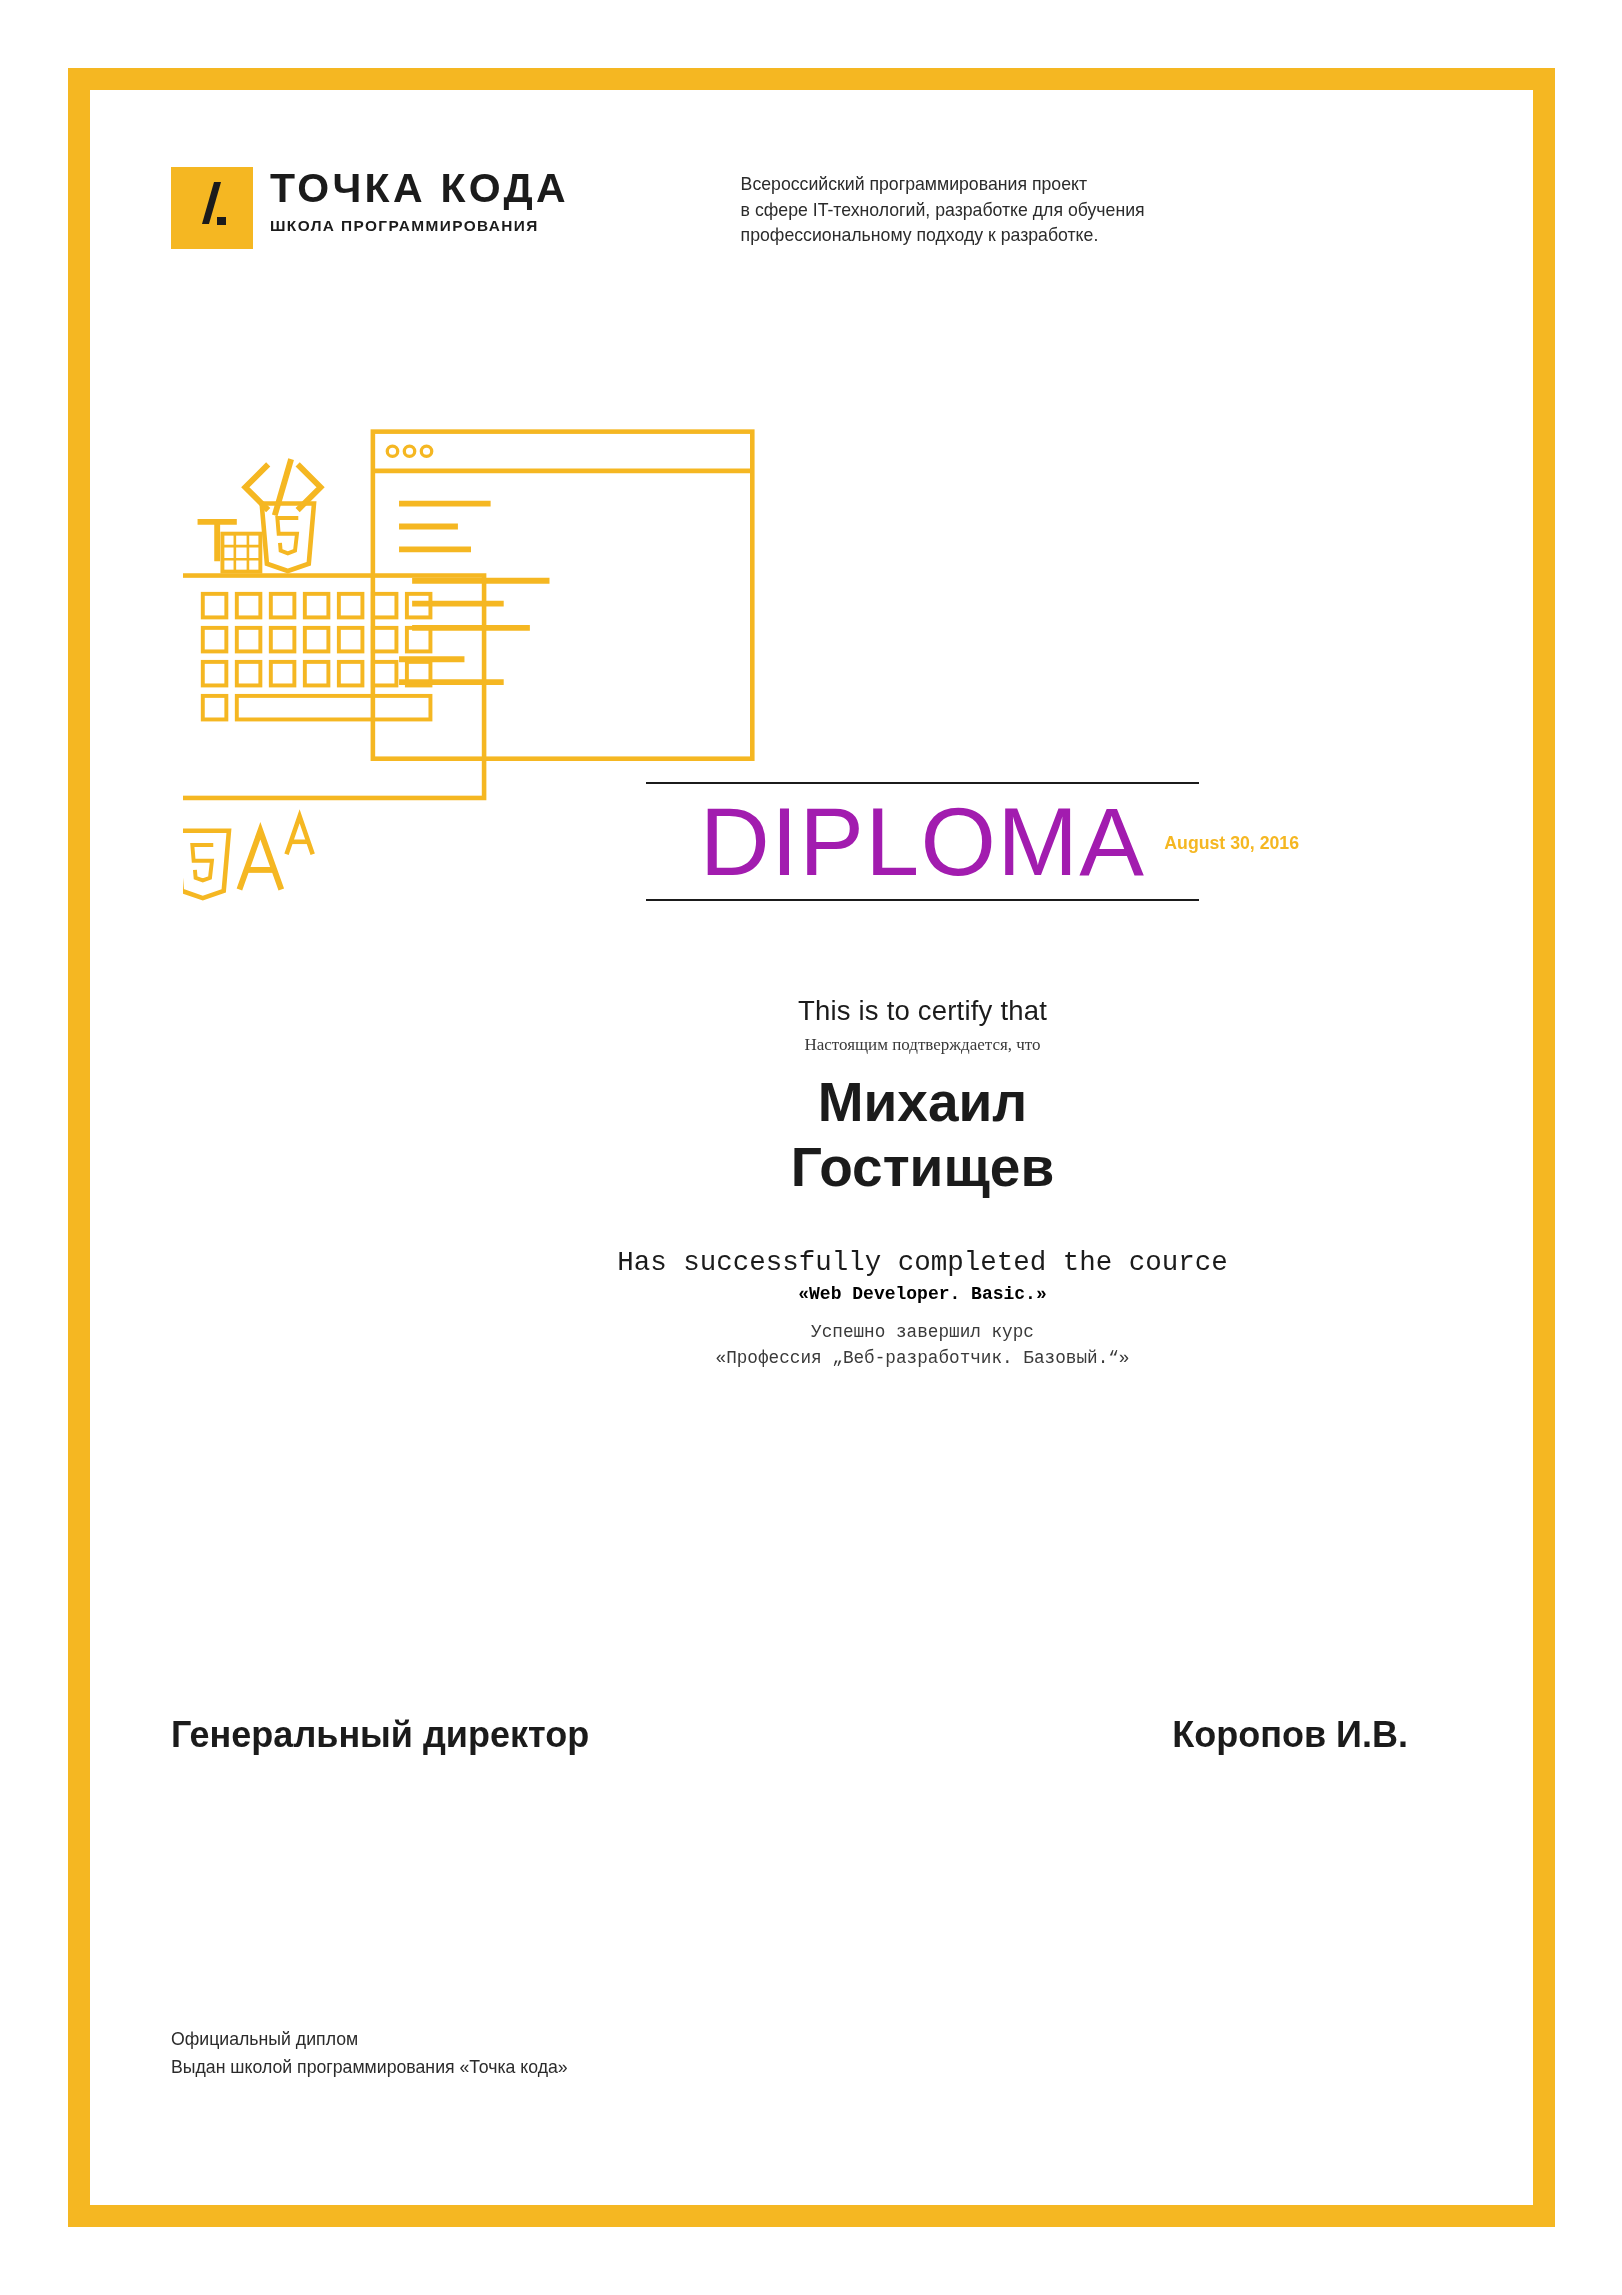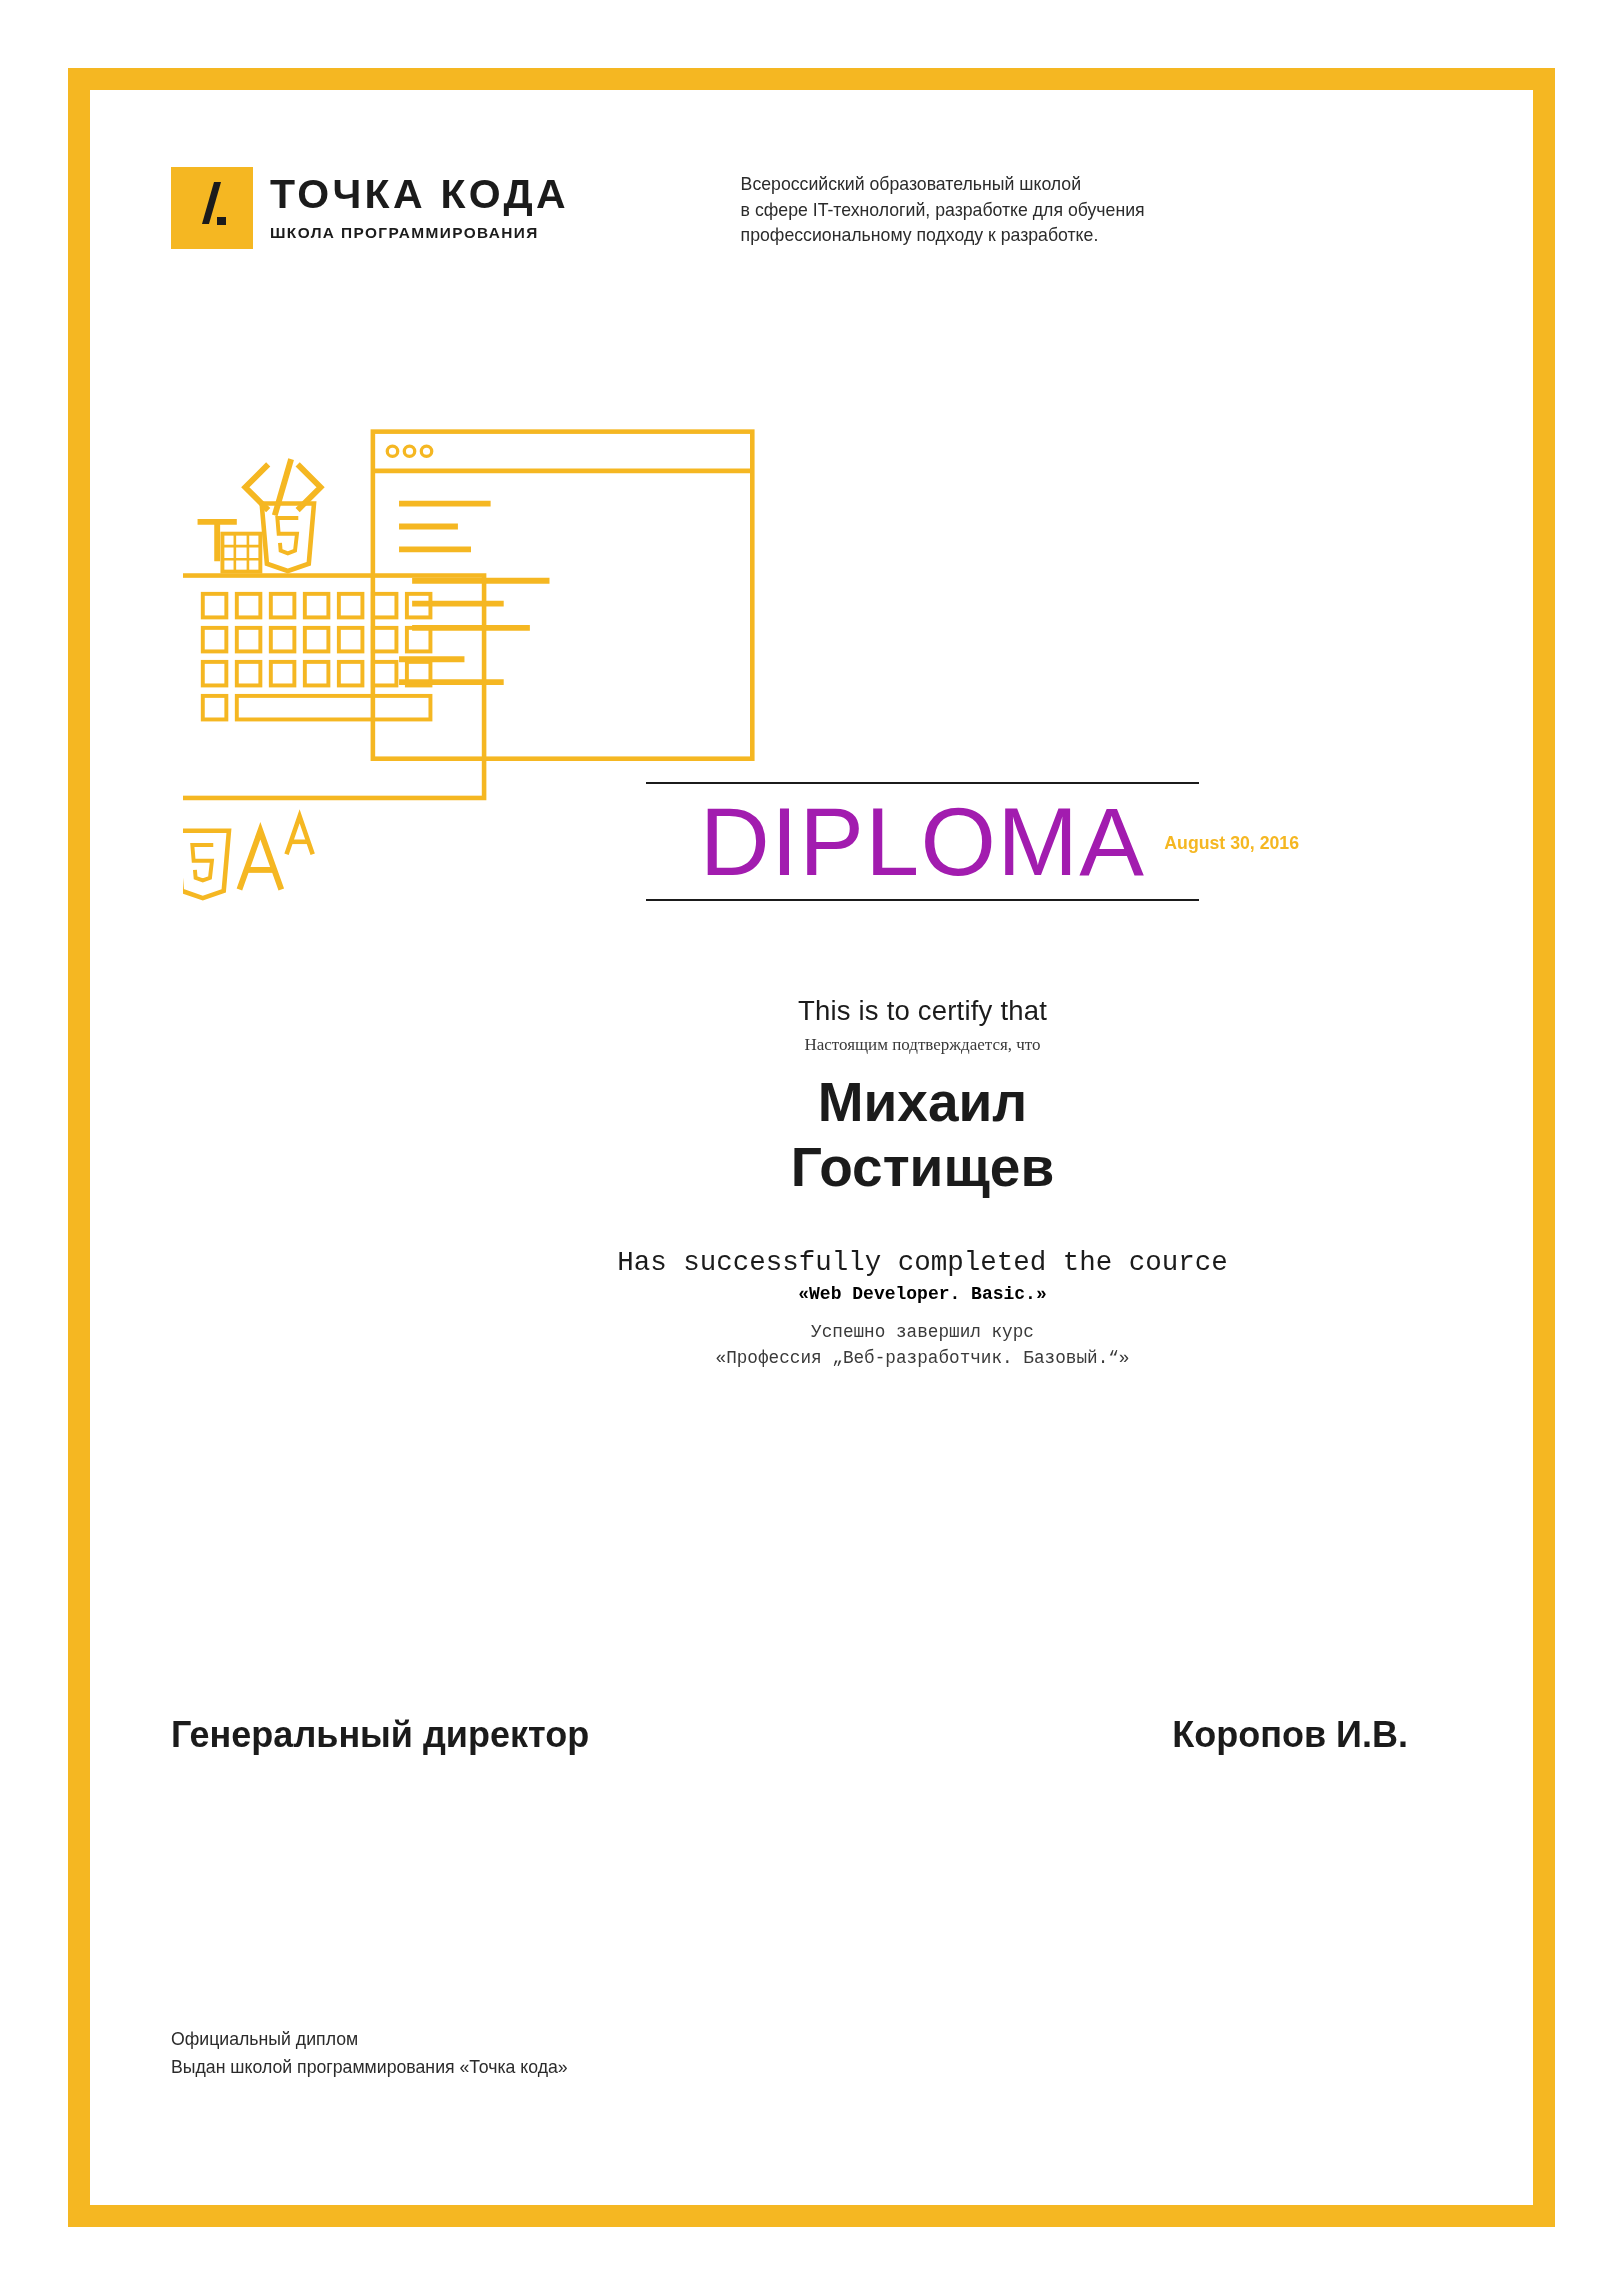--- a/index.html
+++ b/index.html
@@ -38,21 +38,21 @@
     position: absolute;
     left: 171px;
     top: 164px;
     width: 1283px;
     display: flex;
     align-items: flex-start;
   }
 
   .brand {
     display: flex;
-    align-items: center;
+    align-items: flex-start;
     width: 550px;
   }
 
   .brand-mark {
     width: 82px;
     height: 82px;
     background: #F5B722;
     position: relative;
     flex: 0 0 auto;
     margin-top: 2.6px;
@@ -238,21 +238,21 @@
       <div class="brand-mark">
         <div class="slash"></div>
         <div class="dot"></div>
       </div>
       <div class="brand-text">
         <div class="brand-title">ТОЧКА КОДА</div>
         <div class="brand-sub">ШКОЛА ПРОГРАММИРОВАНИЯ</div>
       </div>
     </div>
     <div class="header-desc">
-      <div>Всероссийский образовательный школой</div>
+      <div>Всероссийский программирования проект</div>
       <div>в сфере IT-технологий, разработке для обучения</div>
       <div>профессиональному подходу к разработке.</div>
     </div>
   </div>
 
   <div class="illus">
     <svg width="733" height="628" viewBox="0 0 1120 960" fill="none" xmlns="http://www.w3.org/2000/svg">
       <g stroke="#F5B722" stroke-width="7" fill="none">
 
         <g>

